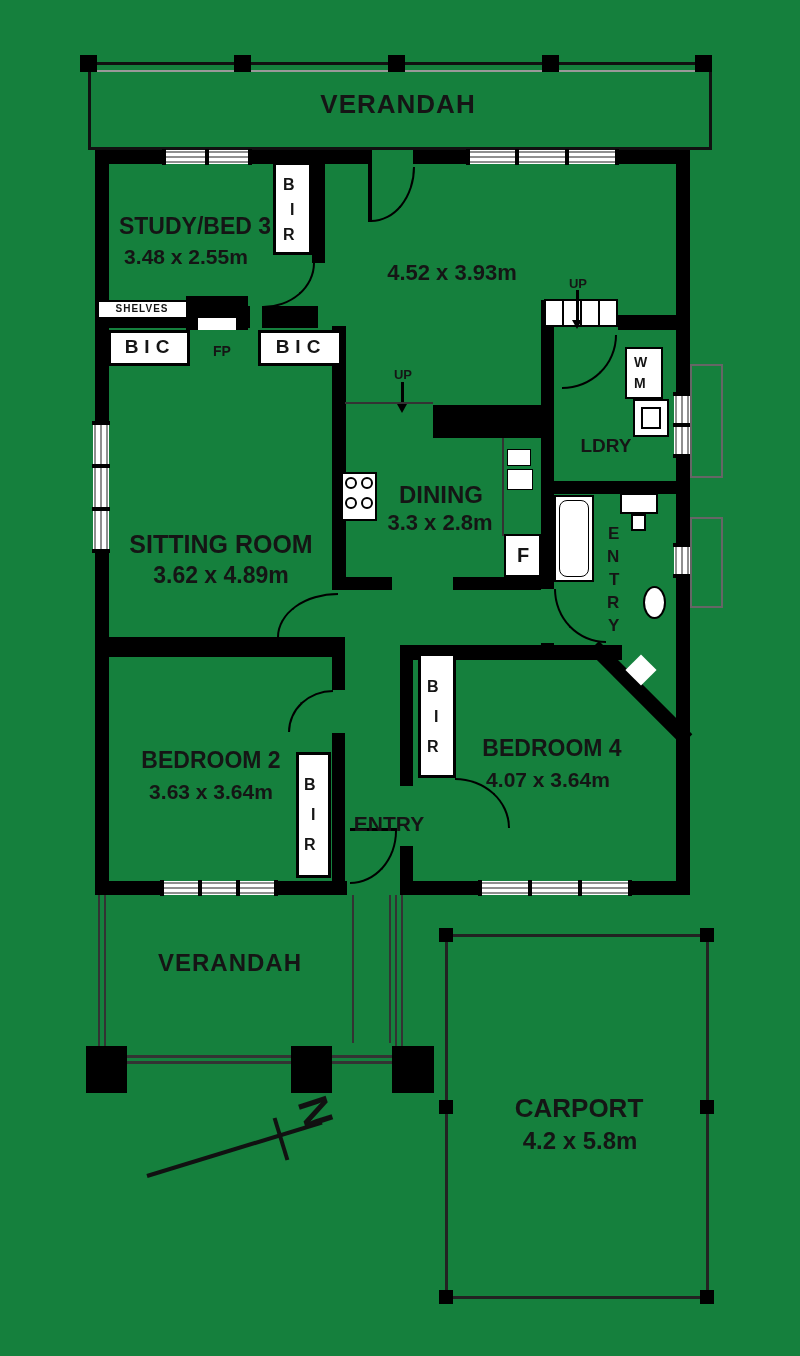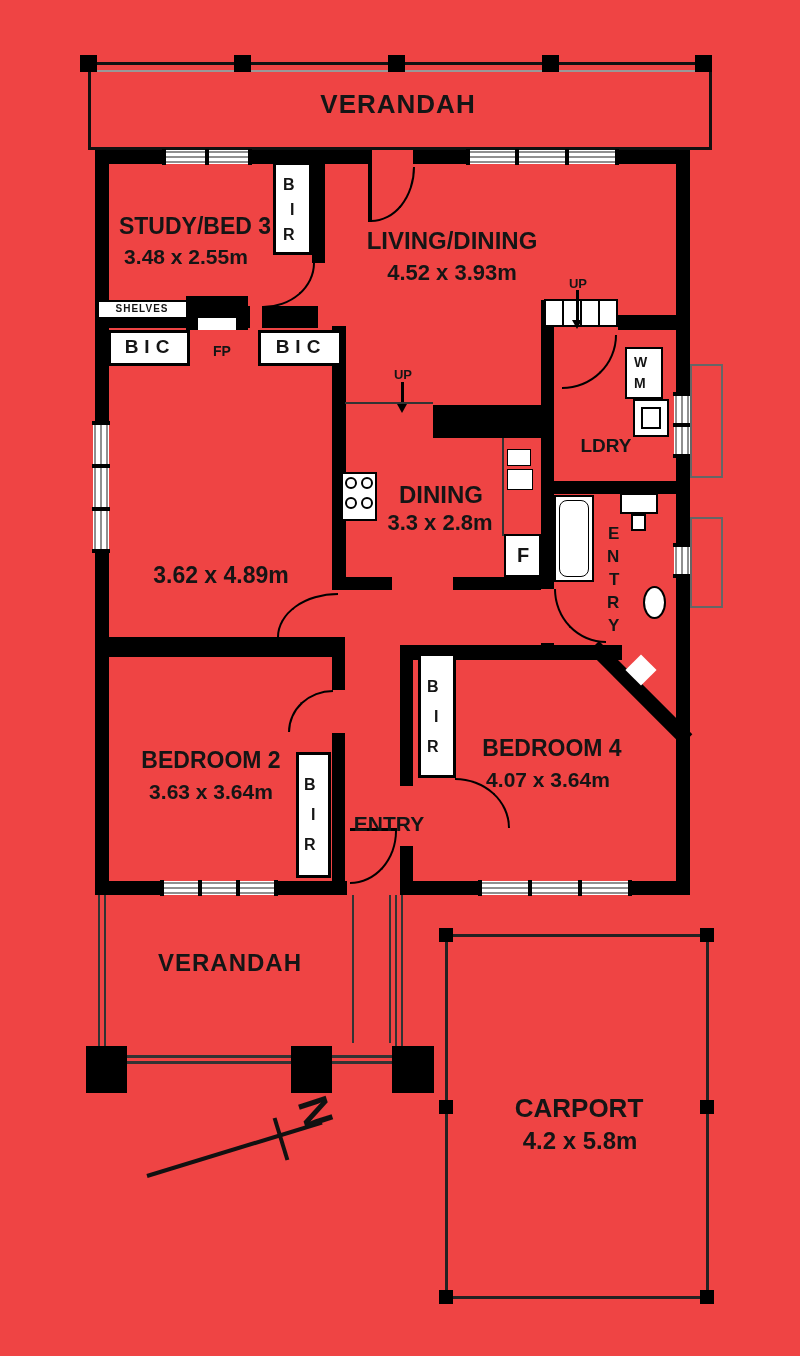--- a/index.html
+++ b/index.html
@@ -1,16 +1,16 @@
 <!DOCTYPE html>
 <html><head>
 <meta charset="utf-8">
 <style>
   html,body{margin:0;padding:0;background:#e8e8e8;}
-  .stage{position:relative;width:800px;height:1356px;background:#ef4444;margin:0 auto;
+  .stage{position:relative;width:800px;height:1356px;background:#15803d;margin:0 auto;
          font-family:"Liberation Sans", sans-serif; overflow:hidden;}
   .abs{position:absolute;}
   .wall{position:absolute;background:#000;}
   .lbl{position:absolute;font-weight:bold;color:#151515;white-space:nowrap;
        transform:translateX(-50%);line-height:1.1;}
   .vtext{position:absolute;font-weight:bold;color:#151515;width:1.3ch;
          word-break:break-all;text-align:right;}
   .box{position:absolute;background:#fff;border:3px solid #000;box-sizing:border-box;}
   .thinbox{position:absolute;background:#fff;border:2px solid #000;box-sizing:border-box;}
   .arc{position:absolute;box-sizing:border-box;border:0 solid #000;}
@@ -203,23 +203,23 @@
 
   <div class="thinbox" style="left:554px;top:495px;width:40px;height:87px;"></div>
   <div class="abs" style="left:559px;top:500px;width:30px;height:77px;border:1.5px solid #000;border-radius:8px;box-sizing:border-box;"></div>
   <div class="thinbox" style="left:620px;top:493px;width:38px;height:21px;"></div>
   <div class="thinbox" style="left:631px;top:514px;width:15px;height:17px;"></div>
   <div class="abs" style="left:643px;top:586px;width:23px;height:33px;border:2.5px solid #000;border-radius:50%;box-sizing:border-box;background:#fff;"></div>
 
   <div class="lbl" style="left:195px;top:214px;font-size:23px;">STUDY/BED 3</div>
   <div class="lbl" style="left:186px;top:245px;font-size:21px;">3.48 x 2.55m</div>
 
-  <div class="lbl" style="left:452px;top:228px;font-size:24px;">LIVING/DINING</div>
   <div class="lbl" style="left:452px;top:261px;font-size:22px;">4.52 x 3.93m</div>
 
+  <div class="lbl" style="left:221px;top:531px;font-size:25px;">SITTING ROOM</div>
   <div class="lbl" style="left:221px;top:563px;font-size:23px;">3.62 x 4.89m</div>
 
   <div class="lbl" style="left:441px;top:482px;font-size:24px;">DINING</div>
   <div class="lbl" style="left:440px;top:511px;font-size:22px;">3.3 x 2.8m</div>
 
   <div class="lbl" style="left:606px;top:436px;font-size:19px;">LDRY</div>
 
   <div class="vtext" style="left:607px;top:522px;font-size:17px;line-height:23px;">ENTRY</div>
 
   <div class="lbl" style="left:211px;top:748px;font-size:23px;">BEDROOM 2</div>

